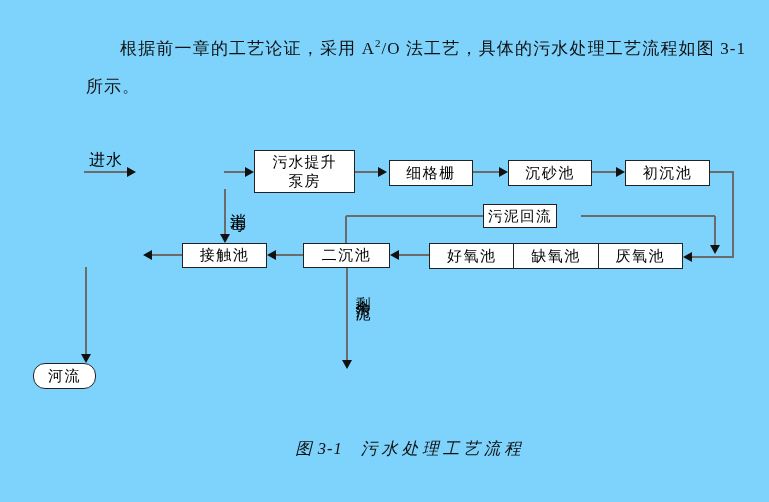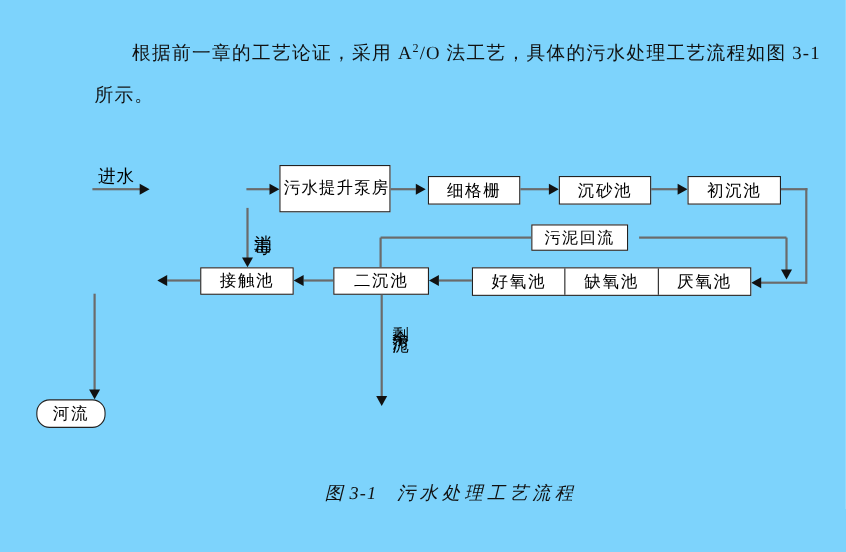--- a/index.html
+++ b/index.html
@@ -15,21 +15,21 @@
   .para .l1{text-align:justify;text-align-last:justify;text-indent:34px;letter-spacing:1px;white-space:nowrap;}
   .para .l2{letter-spacing:1px;}
   sup{font-size:11px;vertical-align:super;line-height:0;}
 
   
   .box{
     position:absolute;border:1.5px solid #222;background:#fff;
     display:flex;align-items:center;justify-content:center;
     font-size:15px;letter-spacing:1.5px;box-sizing:border-box;color:#000;
   }
-  .box.twoline{line-height:19px;letter-spacing:1px;justify-content:flex-end;}
+  .box.twoline{flex-direction:column;line-height:19px;letter-spacing:1px;}
   .a2o{display:flex;padding:0;align-items:flex-end;}
   .a2o .cell{
     flex:1;display:flex;align-items:center;justify-content:center;
     border-right:1.5px solid #222;height:100%;letter-spacing:1.5px;
   }
   .a2o .cell.last{border-right:none;}
 
   
   .hline{position:absolute;height:2px;background:#6b6b6b;}
   .vline{position:absolute;width:2px;background:#6b6b6b;}
@@ -81,21 +81,21 @@
   <div class="hline" style="left:592px;top:171px;width:25px;"></div>
   <div class="ah-r" style="left:616px;top:167px;"></div>
 
   <div class="box" style="left:625px;top:160px;width:85px;height:26px;">初沉池</div>
 
   <div class="hline" style="left:710px;top:171px;width:24px;"></div>
   <div class="vline" style="left:732px;top:171px;height:87px;"></div>
   <div class="hline" style="left:691px;top:256px;width:42px;"></div>
   <div class="ah-l" style="left:683px;top:252px;"></div>
 
-  <div class="box" style="left:483px;top:204px;width:88px;height:24px;font-size:14.5px;">污泥回流</div>
+  <div class="box" style="left:483px;top:204px;width:74px;height:24px;font-size:14.5px;">污泥回流</div>
   <div class="hline" style="left:346px;top:215px;width:137px;"></div>
   <div class="vline" style="left:345px;top:216px;height:27px;"></div>
   <div class="hline" style="left:581px;top:215px;width:134px;"></div>
   <div class="vline" style="left:714px;top:216px;height:31px;"></div>
   <div class="ah-d" style="left:710px;top:245px;"></div>
 
   <div class="vline" style="left:224px;top:189px;height:48px;"></div>
   <div class="ah-d" style="left:220px;top:234px;"></div>
   <div class="vtext" style="left:229px;top:200px;font-size:16px;">消毒</div>
 

